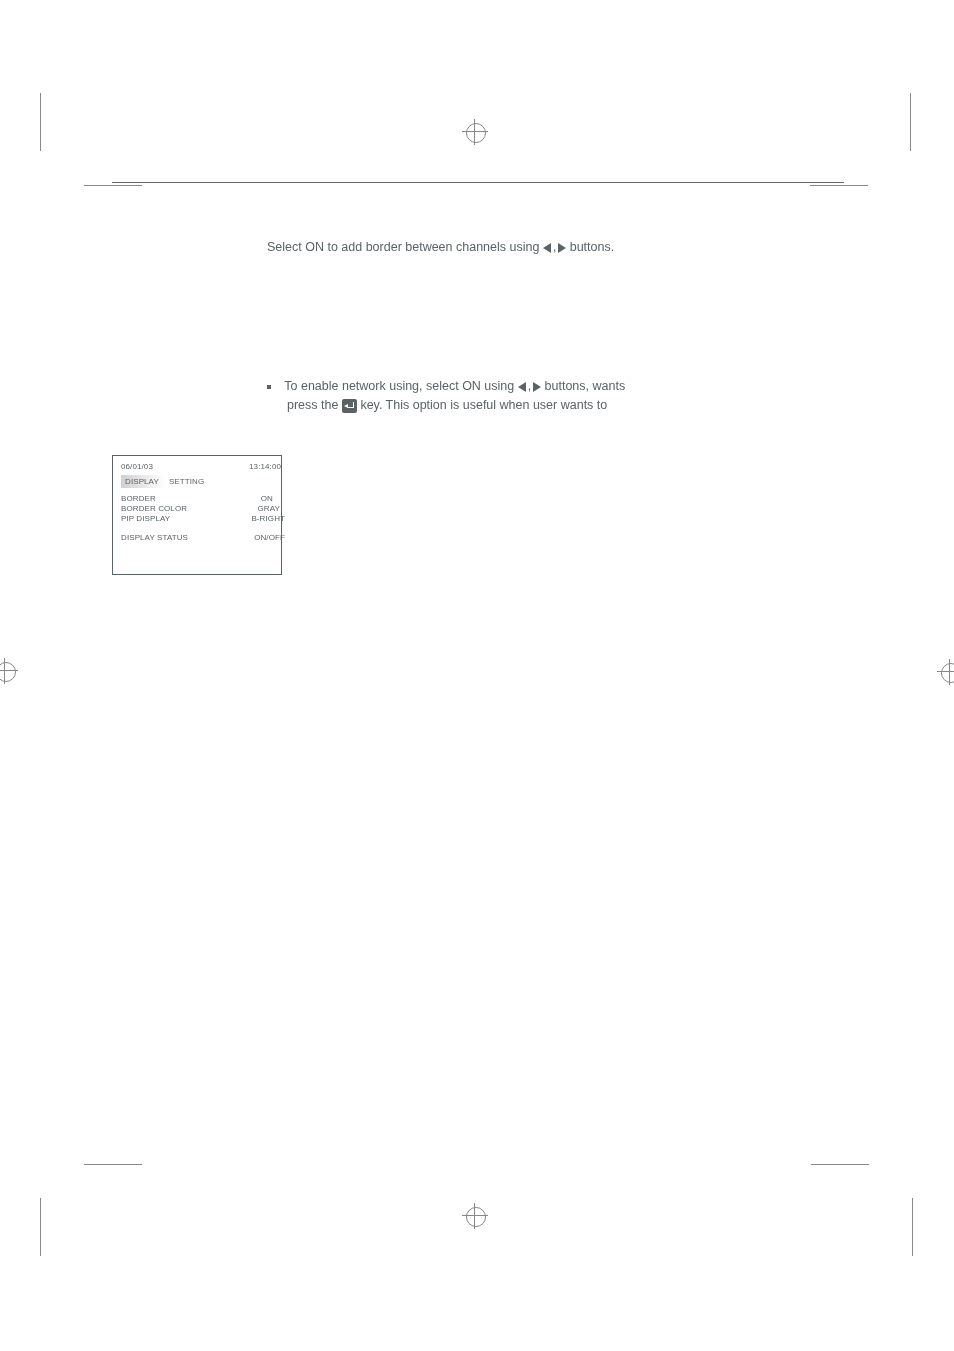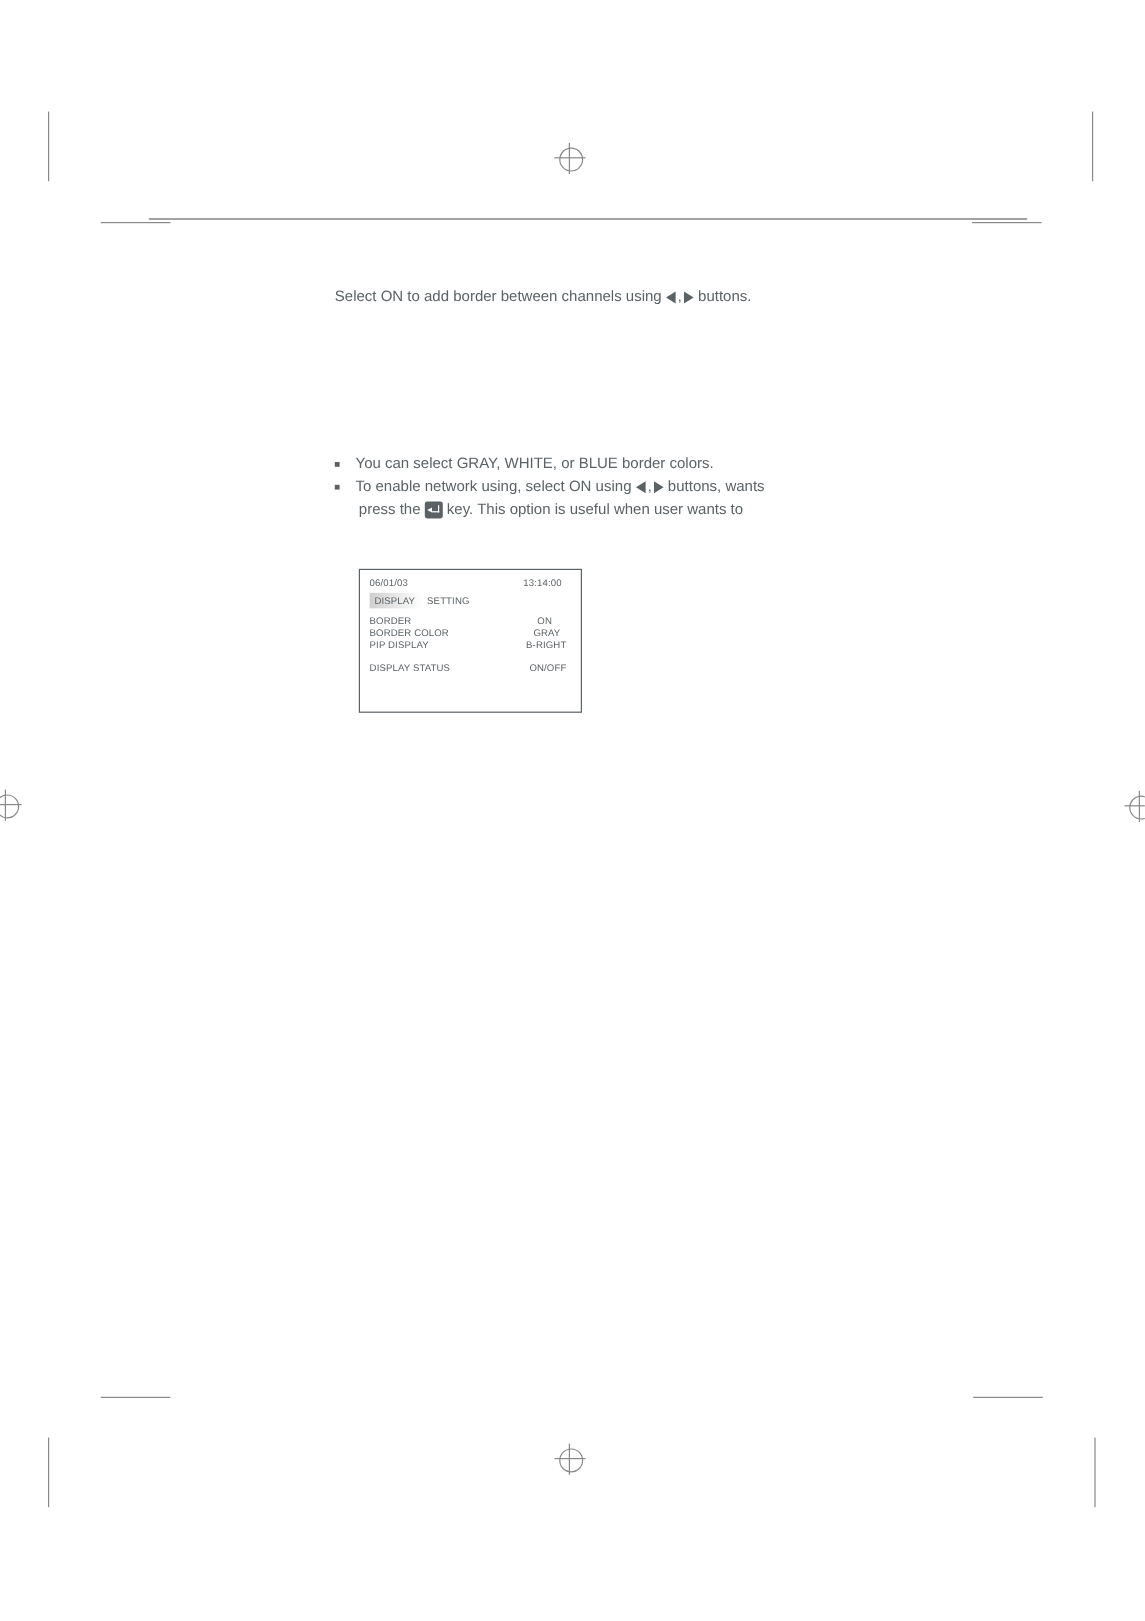--- a/index.html
+++ b/index.html
@@ -41,21 +41,21 @@
     background: #888;
   }
   .reg-mark .v {
     position: absolute;
     left: 12px; top: 0;
     width: 1px; height: 26px;
     background: #888;
   }
   .page {
     position: absolute;
-    left: 124px;
+    left: 112px;
     top: 182px;
     width: 732px;
   }
   .topline {
     border-top: 1px solid #666;
     height: 0;
     margin-bottom: 55px;
   }
   .line {
     font-size: 12.5px;
@@ -98,24 +98,23 @@
     border-right: 4px solid #fff;
     border-top: 2px solid transparent;
     border-bottom: 2px solid transparent;
   }
   .indent1 { margin-left: 155px; }
   .indent2 { margin-left: 175px; }
   .bullet { display: inline-block; width: 4px; height: 4px; background: #5b6266; vertical-align: middle; margin-right: 10px; }
   .gap2 { height: 40px; }
 
   .osd {
-    margin-left: 175px;
     width: 160px;
     border: 1px solid #5b6266;
-    padding: 6px 16px 28px 8px;
+    padding: 6px 0 28px 8px;
     font-family: Arial, sans-serif;
     font-size: 8px;
     letter-spacing: 0.1px;
     color: #5b6266;
   }
   .osd-row { display: flex; justify-content: space-between; margin-bottom: 4px; }
   .osd-title-row { display: flex; margin-bottom: 6px; align-items: center; }
   .osd-tab {
     padding: 2px 6px 2px 4px;
   }
@@ -167,24 +166,20 @@
     <span class="lrarrow">
       <span class="tri-l"></span><span class="comma">,</span><span class="tri-r"></span>
     </span>
     <span>buttons.</span>
   </div>
 
   <div class="gap2"></div>
   <div class="gap2"></div>
   <div class="gap2"></div>
 
-  <div class="line indent1">
-    <span class="bullet"></span>
-    <span>You can select GRAY, WHITE, or BLUE border colors.</span>
-  </div>
   <div class="line indent1">
     <span class="bullet"></span>
     <span>To enable network using, select ON using </span>
     <span class="lrarrow">
       <span class="tri-l"></span><span class="comma">,</span><span class="tri-r"></span>
     </span>
     <span>buttons, wants</span>
   </div>
   <div class="line indent2">
     <span>press the </span>

